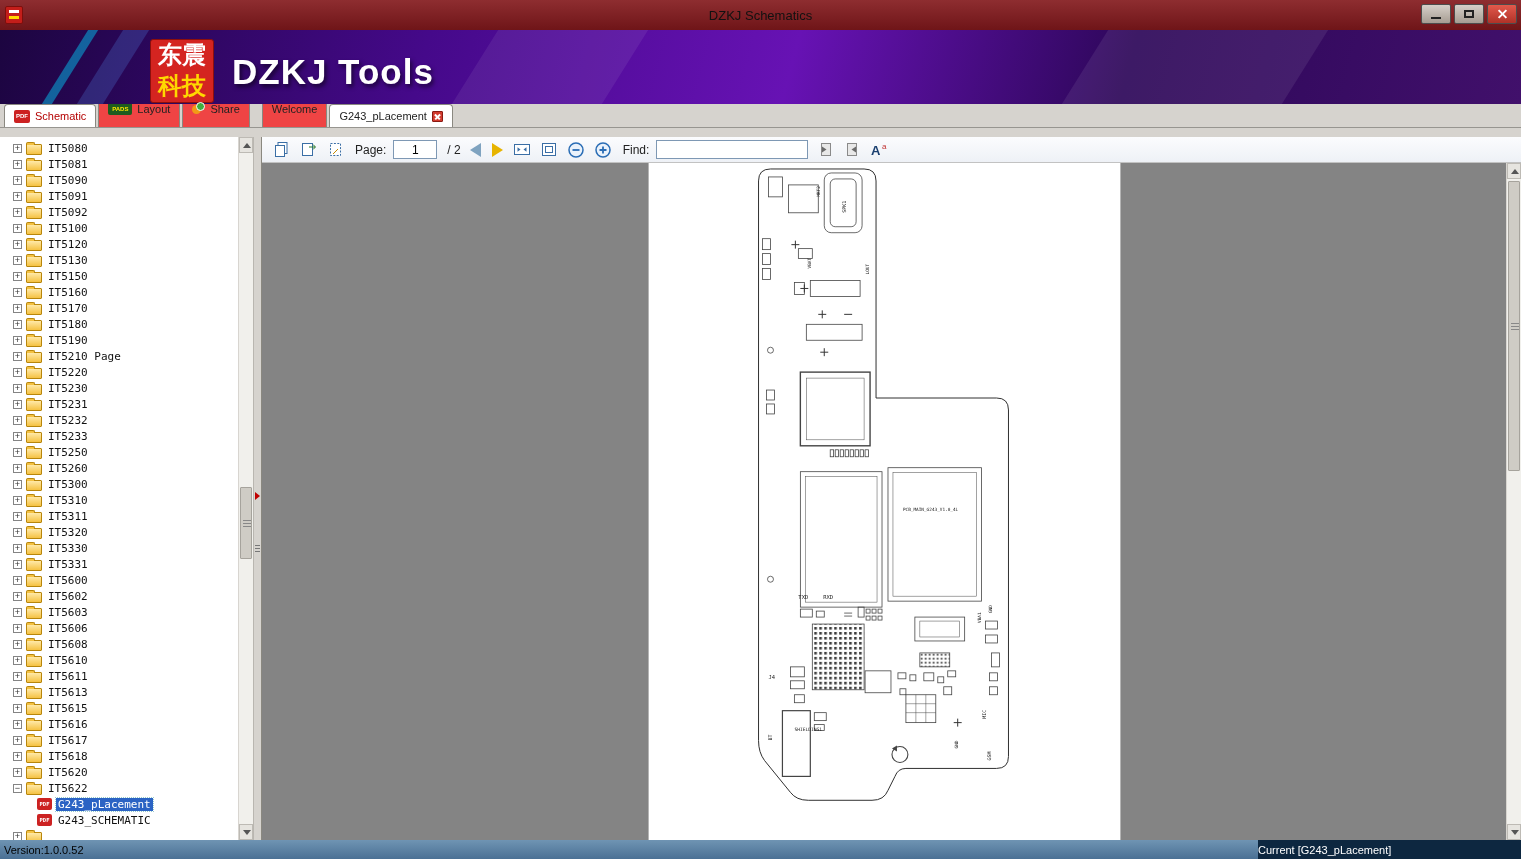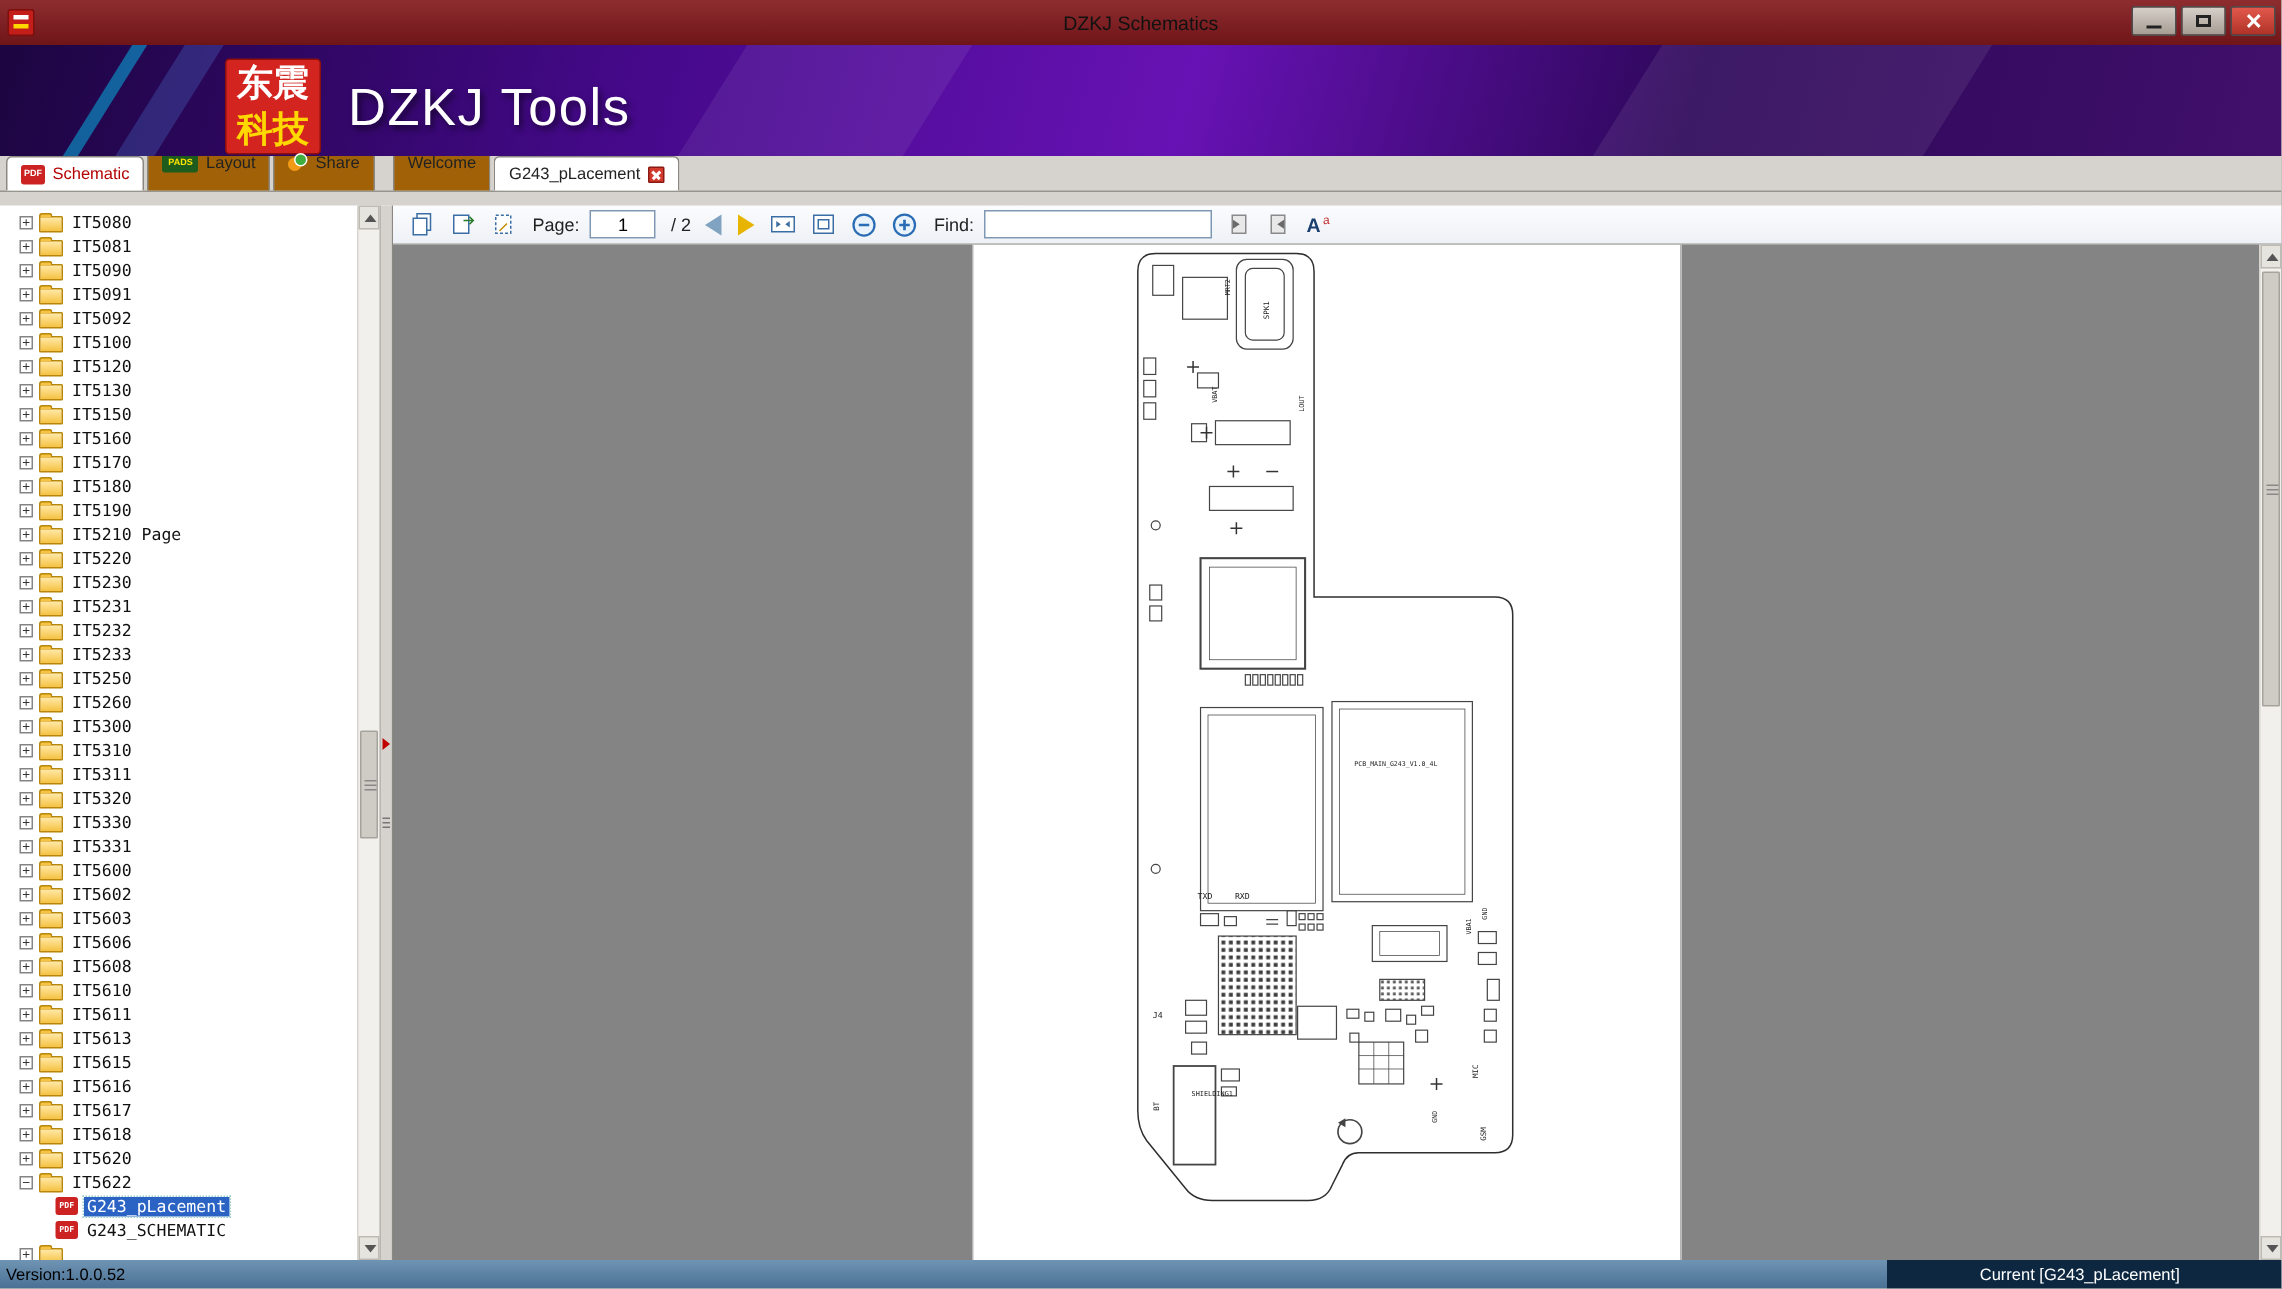--- a/index.html
+++ b/index.html
@@ -23,26 +23,26 @@
   
   .banner { height:74px; position:relative; overflow:hidden;
     background:linear-gradient(105deg,#1c0540 0%,#45098a 28%,#6712b4 52%,#2d0759 74%,#41106b 100%); }
   .streak { position:absolute; transform:skewX(-32deg); }
   .s1 { left:60px; top:-10px; width:10px; height:110px; background:rgba(0,210,255,.45); }
   .s2 { left:95px; top:-10px; width:26px; height:110px; background:rgba(90,160,255,.22); }
   .s3 { left:470px; top:-10px; width:150px; height:110px; background:rgba(255,255,255,.07); }
   .s4 { left:1080px; top:-10px; width:220px; height:110px; background:rgba(255,255,255,.08); }
   .logo { position:absolute; left:150px; top:9px; width:64px; height:64px; background:#d42420; border:1px solid #8d0f0c; border-radius:3px; text-align:center; font-family:"DejaVu Sans",sans-serif; font-weight:bold; font-size:24px; line-height:31px; color:#fff; }
   .logo .l2 { color:#ffd800; }
-  .app-name { position:absolute; left:232px; top:22px; font-size:35px; font-weight:normal; color:#fff; letter-spacing:1px; text-shadow:2px 3px 4px rgba(0,0,0,.55); }
+  .app-name { position:absolute; left:232px; top:22px; font-size:35px; font-weight:bold; color:#fff; letter-spacing:1px; text-shadow:2px 3px 4px rgba(0,0,0,.55); }
   .tagline { position:absolute; right:112px; top:27px; font-size:27px; color:#fff; text-shadow:1px 2px 3px rgba(0,0,0,.5); }
 
   
   .tabrow { height:24px; background:#d6d3ce; border-bottom:1px solid #979590; display:flex; align-items:flex-end; padding-left:4px; }
-  .tab { height:38px; display:flex; align-items:center; gap:5px; padding:0 9px; margin-right:2px; border:1px solid #8a8880; border-bottom:none; border-radius:4px 4px 0 0; background:#a16207; font-size:11px; color:#222; }
+  .tab { height:38px; display:flex; align-items:center; gap:5px; padding:0 9px; margin-right:2px; border:1px solid #8a8880; border-bottom:none; border-radius:4px 4px 0 0; background:#ef4444; font-size:11px; color:#222; }
   .tab.active { background:#fff; height:23px; }
   .tab-label.red { color:#b40000; }
   .pdf-badge { min-width:16px; height:13px; background:#cc2222; color:#fff; font-size:6px; font-weight:bold; display:flex; align-items:center; justify-content:center; border-radius:2px; padding:0 1px; }
   .pads-badge { min-width:24px; height:13px; background:#1e5c1e; color:#ffe400; font-size:6px; font-weight:bold; display:flex; align-items:center; justify-content:center; border-radius:2px; padding:0 1px; }
   .share-glyph { width:13px; height:13px; position:relative; }
   .share-glyph::before { content:""; position:absolute; left:0; top:3px; width:9px; height:9px; border-radius:50%; background:#f29a16; }
   .share-glyph::after { content:""; position:absolute; right:0; top:0; width:7px; height:7px; border-radius:50%; background:#3fae3f; border:1px solid #fff; }
   .doc-tabs { display:flex; margin-left:10px; align-items:flex-end; }
   .x-icon { position:relative; width:11px; height:11px; background:#d23a2e; border:1px solid #8a1a12; border-radius:1px; }
   .x-icon::before,.x-icon::after { content:""; position:absolute; left:1.5px; top:4px; width:7px; height:1.5px; background:#fff; }
@@ -89,21 +89,21 @@
 
   
   .viewer { flex:1; position:relative; background:#848484; overflow:hidden; }
   .page { position:absolute; left:386px; top:0; bottom:0; width:473px; background:#fff; border-left:1px solid #b5b5b5; border-right:1px solid #b5b5b5; }
   .page svg { display:block; width:100%; height:100%; }
   .doc-scroll { position:absolute; right:0; top:0; bottom:0; }
 
   
   .statusbar { position:absolute; left:0; right:0; bottom:0; height:19px; background:linear-gradient(#6f94b3,#4a7094); display:flex; align-items:center; font-size:11px; }
   .version { color:#000; padding-left:4px; }
-  .current { position:absolute; right:0; top:0; bottom:0; width:263px; background:#0d2740; color:#fff; display:flex; align-items:center; justify-content:center; padding-right:6px; font-size:11px; }
+  .current { position:absolute; right:0; top:0; bottom:0; width:263px; background:#0d2740; color:#fff; display:flex; align-items:center; justify-content:flex-start; padding-right:6px; font-size:11px; }
 </style>
 </head>
 <body>
 
 <div class="titlebar">
   <div class="app-icon"></div>
   <div class="win-title">DZKJ Schematics</div>
   <div class="tb-btns">
     <div class="tb-btn">
         <span class="glyph-min"></span>

